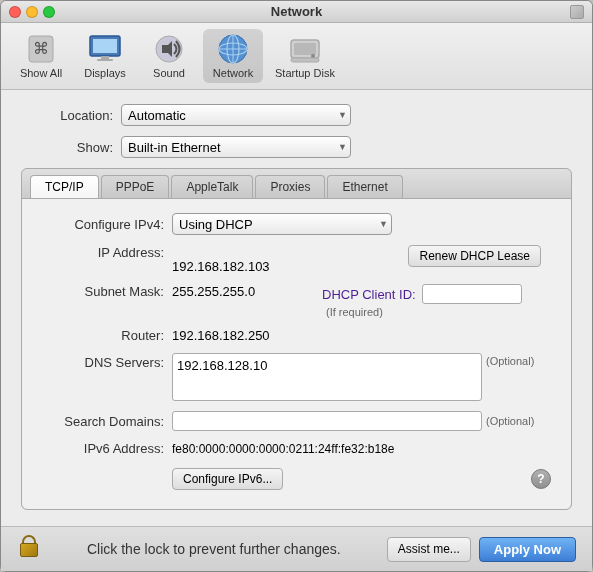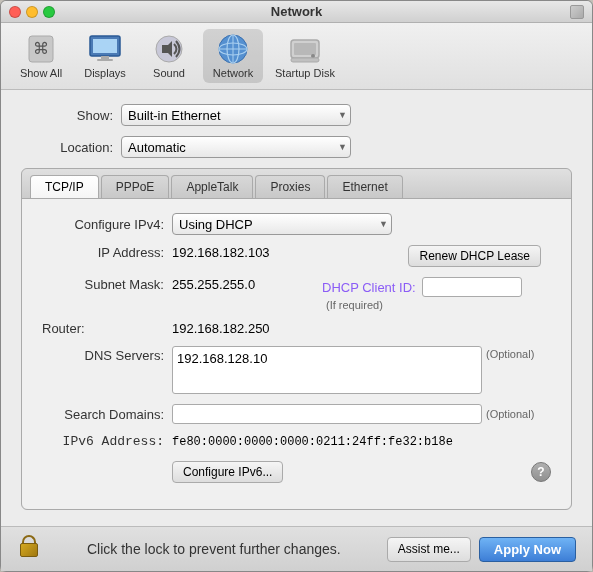--- a/index.html
+++ b/index.html
@@ -413,33 +413,33 @@
           <rect x="2" y="24" width="28" height="4" rx="2" fill="#c0c0c0" stroke="#aaa"></rect>
         </svg>
       </div>
       <div class="toolbar-label">Startup Disk</div>
     </div>
   </div>
 
   <div class="content">
 
     <div class="form-row">
+      <div class="form-label location-label">Location:</div>
+      <div class="select-wrapper">
+        <select class="select-box">
+          <option value="Automatic">Automatic</option>
+        </select>
+      </div>
+    </div>
+
+    <div class="form-row">
       <div class="form-label show-label">Show:</div>
       <div class="select-wrapper">
         <select class="select-box">
           <option value="Built-in Ethernet">Built-in Ethernet</option>
-        </select>
-      </div>
-    </div>
-
-    <div class="form-row">
-      <div class="form-label location-label">Location:</div>
-      <div class="select-wrapper">
-        <select class="select-box">
-          <option value="Automatic">Automatic</option>
         </select>
       </div>
     </div>
 
     <div class="tabs-container">
       <div class="tabs-header">
         <div class="tab active">TCP/IP</div>
         <div class="tab">PPPoE</div>
         <div class="tab">AppleTalk</div>
         <div class="tab">Proxies</div>
@@ -452,54 +452,54 @@
           <div class="field-label" style="width:130px; text-align:right; padding-right:8px;">Configure IPv4:</div>
           <div class="select-wrapper">
             <select class="select-box dhcp-select">
               <option value="Using DHCP">Using DHCP</option>
             </select>
           </div>
         </div>
 
         <div class="field-row" style="align-items:flex-start;">
           <div class="field-label" style="width:130px; text-align:right; padding-right:8px;">IP Address:</div>
-          <div class="field-value" style="flex:1;">192.168.182.103</div>
+          <div class="field-value" style="flex:1;margin-top:14px;">192.168.182.103</div>
           <button class="btn" style="margin-right:10px;">Renew DHCP Lease</button>
         </div>
 
         <div class="field-row" style="align-items:flex-start;">
           <div class="field-label" style="width:130px; text-align:right; padding-right:8px;">Subnet Mask:</div>
           <div class="field-value" style="width:150px;">255.255.255.0</div>
           <div style="display:flex; flex-direction:column; align-items:flex-start;">
             <div style="display:flex; align-items:center; gap:6px;">
-              <span style="font-size:13px; color:#8b5cf6;">DHCP Client ID:</span>
+              <span style="font-size:13px; color:#4c1d95;">DHCP Client ID:</span>
               <input type="text" class="text-input" style="width: 100px;" value="">
             </div>
             <div style="padding-left:4px; margin-top:2px;" class="if-required-text">(If required)</div>
           </div>
         </div>
 
         <div class="field-row">
-          <div class="field-label" style="width:130px; text-align:left; padding-right:8px;">Router:</div>
+          <div class="field-label" style="width:130px; text-align:right; padding-right:8px;">Router:</div>
           <div class="field-value">192.168.182.250</div>
         </div>
 
         <div class="field-row" style="align-items:flex-start;">
           <div class="field-label" style="width:130px; text-align:right; padding-right:8px; padding-top:2px;">DNS Servers:</div>
           <textarea class="text-input dns-input" style="resize: none; width: 310px; height: 48px; font-size: 13px; font-family: inherit;">192.168.128.10</textarea>
           <span class="optional-text" style="padding-top:2px; margin-left:4px;">(Optional)</span>
         </div>
 
         <div class="field-row" style="align-items:center;">
           <div class="field-label" style="width:130px; text-align:right; padding-right:8px;">Search Domains:</div>
           <input type="text" class="text-input search-input" style="width: 310px;" value="">
           <span class="optional-text" style="margin-left:4px;">(Optional)</span>
         </div>
 
-        <div class="field-row" style="margin-bottom:12px;font-family:Liberation Mono, monospace;">
+        <div class="field-row" style="margin-bottom:12px;">
           <div class="field-label" style="width:130px; text-align:right; padding-right:8px;">IPv6 Address:</div>
           <div class="field-value" style="font-size:12px;">fe80:0000:0000:0000:0211:24ff:fe32:b18e</div>
         </div>
 
         <div style="display:flex; align-items:center; justify-content:space-between; margin-top:4px;">
           <div style="width:130px;"></div>
           <button class="btn">Configure IPv6...</button>
           <div style="flex:1;"></div>
           <div class="help-btn">?</div>
         </div>

